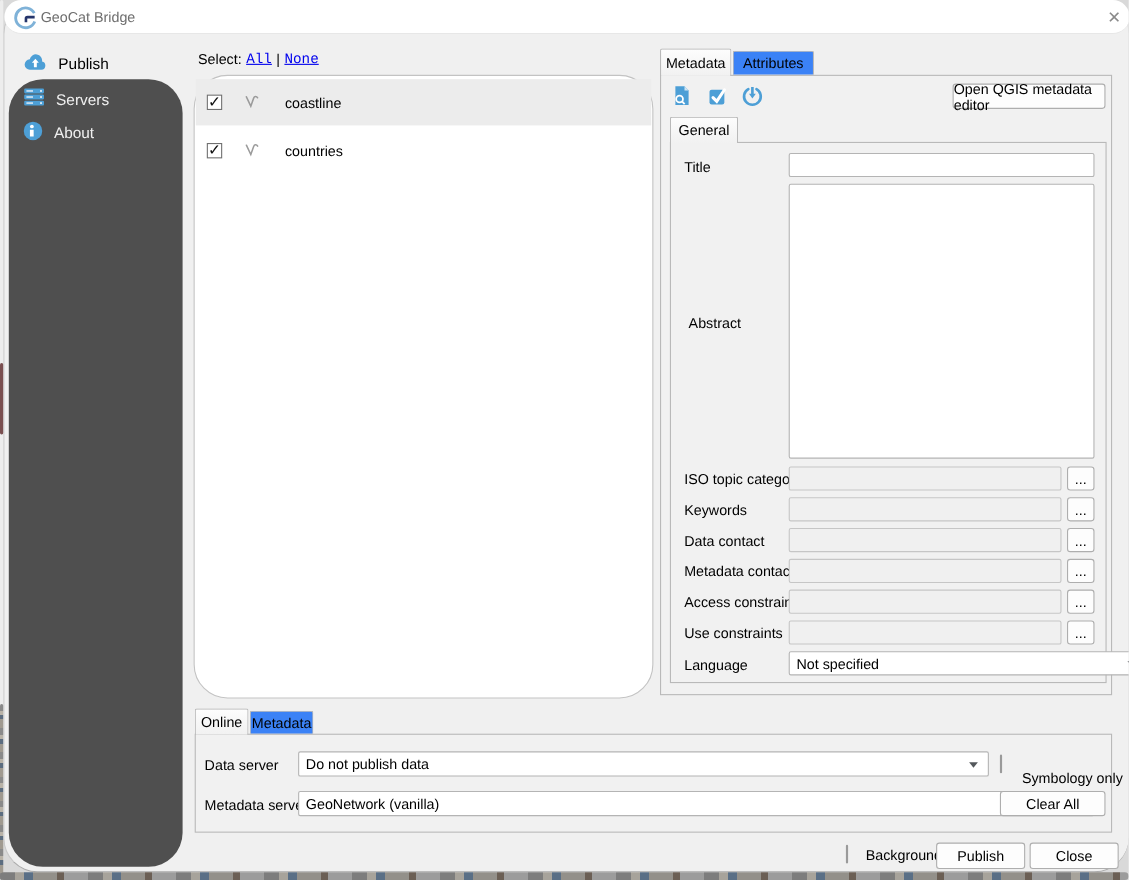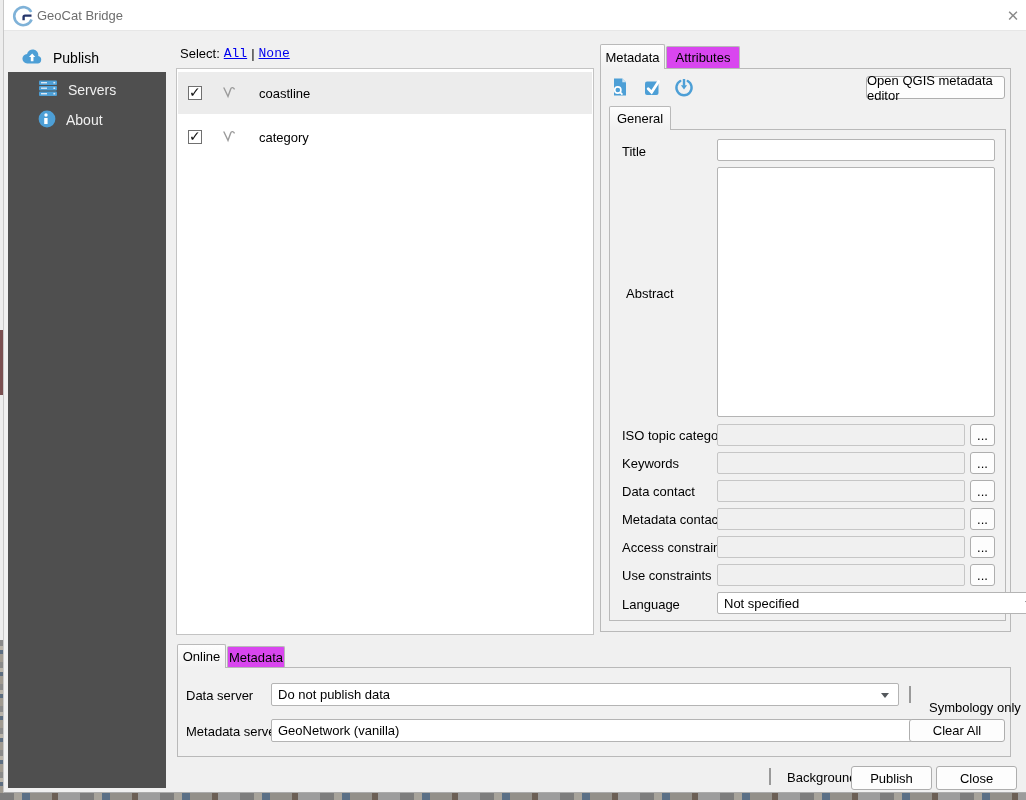--- a/index.html
+++ b/index.html
@@ -4,63 +4,63 @@
 <style>
   * { box-sizing: border-box; margin: 0; padding: 0; }
   html,body { width:1026px; height:800px; overflow:hidden; }
   body {
     font-family: "Liberation Sans", "DejaVu Sans", sans-serif;
     font-size: 13px;
     color: #000;
     background: #d9d9d9;
     position: relative;
   }
-  .abs { position: absolute; }
+  .abs { position: absolute; border-radius: 31px; }
 
   
   .bg-left { left:0; top:0; width:3px; height:800px; background:#ededed; }
   .bg-left .seg1 { left:0; top:330px; width:3px; height:65px; background:#7a4f50; }
   .bg-left .seg2 { left:0; top:640px; width:3px; height:160px;
     background: repeating-linear-gradient(180deg,#8a8a8a 0 6px,#b9b3a8 6px 10px,#5c6d80 10px 14px,#a09a90 14px 22px); }
   .bg-bottom { left:0; top:793px; width:1026px; height:7px;
     background: repeating-linear-gradient(90deg,#7d7d7d 0 14px,#a7a39b 14px 22px,#5a6f86 22px 30px,#93908a 30px 52px,#6b5f55 52px 58px,#9c9c9c 58px 80px); }
 
   
   .dialog { left:3px; top:0; width:1023px; height:793px; background:#f0f0f0;
     border-left:1px solid #c8c8c8; border-bottom:1px solid #ababab; }
   .titlebar { left:3px; top:0; width:1023px; height:31px; background:#ffffff; border-bottom:1px solid #e7e7e7; }
   .win-title { left:33px; top:8px; color:#6e6e6e; font-size:13px; }
   .close-btn { left:999px; top:6px; width:20px; height:20px; display:flex; align-items:center; justify-content:center;
     color:#8a8a8a; font-size:15px; cursor:default; }
 
   
   .sidebar-item { display:flex; align-items:center; gap:10px; padding-left:13px; height:28px; font-size:14px; }
   .side-publish { left:4px; top:44px; width:158px; color:#000; }
-  .sidebar-dark { left:4px; top:72px; width:158px; height:716px; background:#4f4f4f;padding-left:17px; }
+  .sidebar-dark { left:4px; top:72px; width:158px; height:716px; background:#4f4f4f; }
   .sidebar-dark .sidebar-item { color:#f0f0f0; }
   .side-servers { margin-top:4px; }
   .side-about { margin-top:2px; }
 
   
   .select-line { left:176px; top:46px; display:flex; gap:4px; }
   .link { color:#0000ee; text-decoration:underline; cursor:pointer;font-family:Liberation Mono, monospace; }
 
   
   .layer-list { left:172px; top:68px; width:418px; height:567px; background:#fff; border:1px solid #c3c3c3; }
   .layer-row { position:absolute; left:1px; width:414px; height:42px; display:flex; align-items:center; gap:20px; padding-left:10px; }
   .layer-row.alt { background:#ececec; }
 
   
   .checkbox { width:14px; height:14px; background:#fff; border:1px solid #707070; position:relative; flex:none; }
   .checkbox.light { border-color:#9a9a9a; }
   .checkbox.checked::after { content:"✓"; position:absolute; left:0px; top:-3px; font-size:14px; font-weight:bold; color:#111; }
 
   
   .tab { position:absolute; border:1px solid #b9b9b9; border-bottom:none; border-radius:2px 2px 0 0;
-    background:#d946ef; display:flex; align-items:center; justify-content:center; font-size:13px; }
+    background:#3b82f6; display:flex; align-items:center; justify-content:center; font-size:13px; }
   .tab.active { background:linear-gradient(#fdfdfd,#f1f1f1); z-index:3; }
   .pane { position:absolute; border:1px solid #b9b9b9; background:#f1f1f1; }
 
   
   .tinput { position:absolute; background:#fff; border:1px solid #b4b4b4; border-radius:2px; font:inherit; padding:2px 5px; }
   .dis-input { position:absolute; background:#f0f0f0; border:1px solid #c6c6c6; border-radius:2px; }
   .btn { position:absolute; background:#fdfdfd; border:1px solid #aeaeae; border-radius:3px;
     display:flex; align-items:center; justify-content:center; font-size:13px; cursor:default; }
   .combo { position:absolute; background:#fff; border:1px solid #b4b4b4; border-radius:2px;
     display:flex; align-items:center; padding-left:6px; }
@@ -153,21 +153,21 @@
       </span>
       <span>coastline</span>
     </div>
     <div class="layer-row" style="top:47px;">
       <span class="checkbox checked"></span>
       <span>
         <svg width="17" height="14" viewBox="0 0 17 14">
           <path d="M2 3 L6 11.5 L8.6 4.2 C9.3 2.2 11.3 2.2 12.2 3.9" fill="none" stroke="#9b9b9b" stroke-width="1.4" stroke-linecap="round"></path>
         </svg>
       </span>
-      <span>category</span>
+      <span>countries</span>
     </div>
   </div>
 
   
   <div class="tab active" style="left:596px;top:44px;width:65px;height:25px;">
     <span>Metadata</span>
   </div>
   <div class="tab" style="left:662px;top:46px;width:74px;height:22px;">
     <span>Attributes</span>
   </div>

